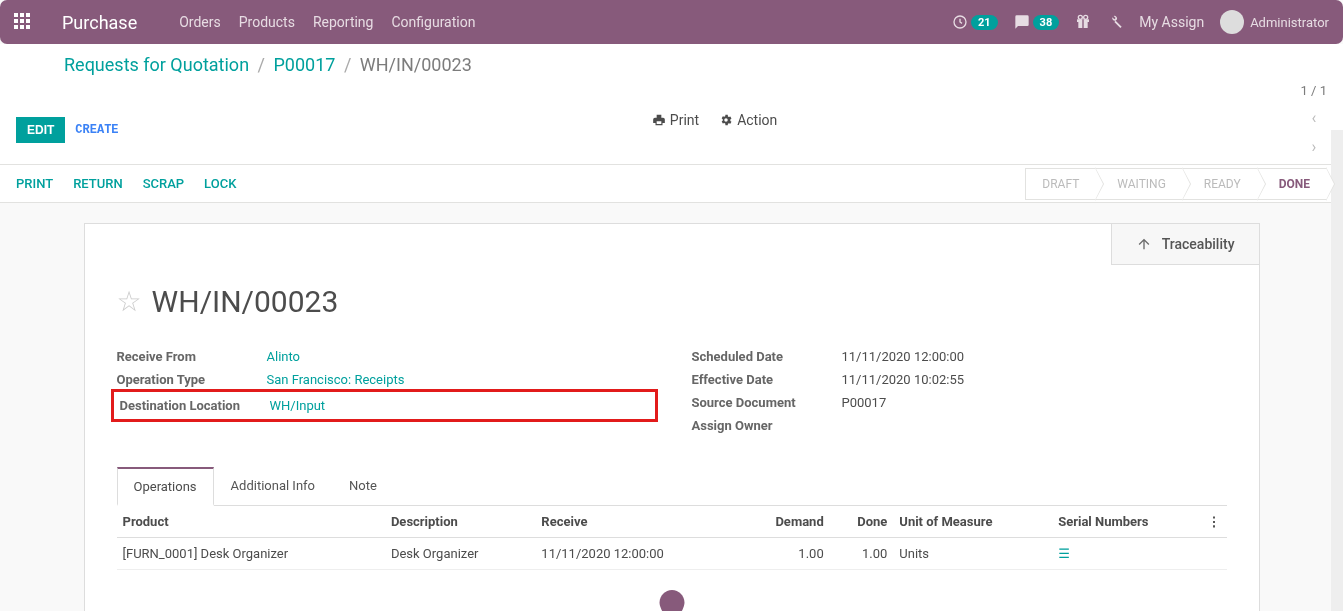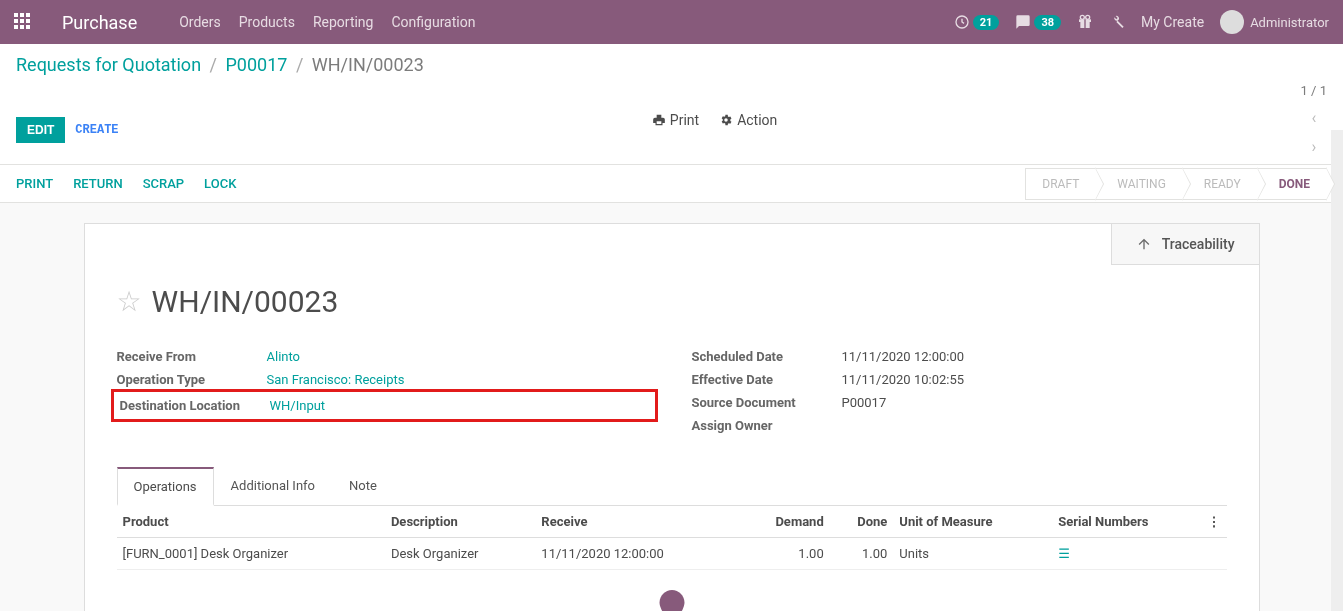--- a/index.html
+++ b/index.html
@@ -1,28 +1,28 @@
 <!DOCTYPE html>
 <html><head>
 <meta charset="utf-8">
 <style>
 * { box-sizing: border-box; margin: 0; padding: 0; }
 body { font-family: -apple-system, BlinkMacSystemFont, "Segoe UI", Roboto, Helvetica, Arial, sans-serif; font-size: 13px; color: #4c4c4c; background: #f9f9f9; }
-.topbar { background: #875a7b; color: #fff; height: 44px; display: flex; align-items: center; padding: 0 14px; }
+.topbar { background: #875a7b; color: #fff; height: 44px; display: flex; align-items: center; padding: 0 14px; border-radius: 7px; }
 .topbar-left { display: flex; align-items: center; gap: 18px; }
 .apps-icon { width: 18px; height: 18px; display: grid; grid-template-columns: repeat(3,4px); grid-template-rows: repeat(3,4px); gap: 2px; cursor: pointer; }
 .apps-icon span { background: #fff; width: 4px; height: 4px; }
 .app-title { font-size: 18px; font-weight: 400; margin-left: 12px; margin-right: 24px; }
 .menu-item { color: #e7dce3; font-size: 14px; cursor: pointer; }
 .topbar-right { margin-left: auto; display: flex; align-items: center; gap: 16px; }
 .badge-pill { background: #00a09d; color: #fff; font-size: 11px; font-weight: 700; padding: 1px 7px; border-radius: 10px; }
 .icon-btn { color: #e7dce3; cursor: pointer; display: flex; align-items: center; gap: 3px; }
 .avatar { width: 24px; height: 24px; border-radius: 50%; background: #ddd; display: inline-block; }
 .control-panel { background: #fff; border-bottom: 1px solid #e2e2e0; padding: 10px 16px 8px; }
-.breadcrumb { font-size: 18px; color: #7c7c7c; margin-bottom: 8px; }
+.breadcrumb { font-size: 18px; color: #7c7c7c; margin-bottom: 8px; margin-left: 48px; }
 .breadcrumb a { color: #00a09d; text-decoration: none; }
 .breadcrumb .sep { color: #aaa; margin: 0 4px; }
 .cp-row { display: flex; align-items: center; }
 .btn { padding: 5px 10px; font-size: 12px; font-weight: 700; border: 1px solid transparent; cursor: pointer; text-transform: uppercase; margin-top: 20px; }
 .btn-primary { background: #00a09d; color: #fff; border-color: #00a09d; }
 .btn-link { background: transparent; color: #3b82f6; border: none; font-family: Liberation Mono, monospace; }
 .cp-center { flex: 1; display: flex; justify-content: center; gap: 20px; color: #4c4c4c; font-size: 14px; }
 .cp-center .tool { cursor: pointer; display: flex; align-items: center; gap: 4px; }
 .cp-right { display: flex; align-items: center; gap: 10px; color: #7c7c7c; font-size: 13px; flex-direction: column; }
 .pager-arrow { font-size: 16px; color: #bbb; cursor: pointer; }
@@ -106,21 +106,21 @@
           <rect x="11" y="8" width="2" height="13" fill="#875a7b"></rect>
           <circle cx="8" cy="5" r="3" fill="none" stroke="#e7dce3" stroke-width="2"></circle>
           <circle cx="16" cy="5" r="3" fill="none" stroke="#e7dce3" stroke-width="2"></circle>
         </svg>
     </div>
     <div class="icon-btn">
       <svg width="16" height="16" viewBox="0 0 24 24" fill="#e7dce3">
           <path d="M22 19l-9-9 2-2a4 4 0 00-5-5l3 3-2 2-3-3a4 4 0 005 5l-2 2 9 9 2-2z"></path>
         </svg>
     </div>
-    <div class="menu-item">My Create</div>
+    <div class="menu-item">My Assign</div>
     <div class="icon-btn" style="gap:6px;">
       <span class="avatar"></span>
       <span>Administrator</span>
     </div>
   </div>
 </div>
 
 <div class="control-panel">
   <div class="breadcrumb">
     <a>Requests for Quotation</a>

